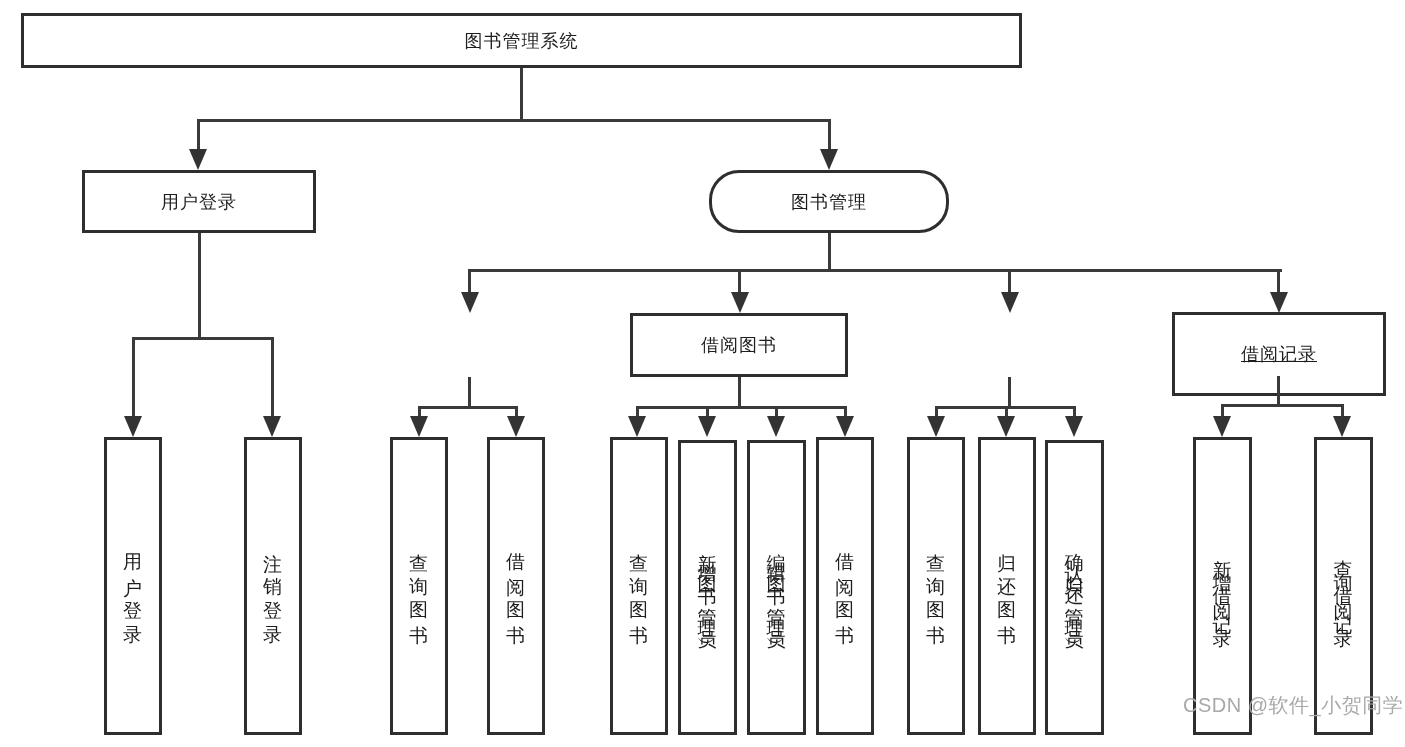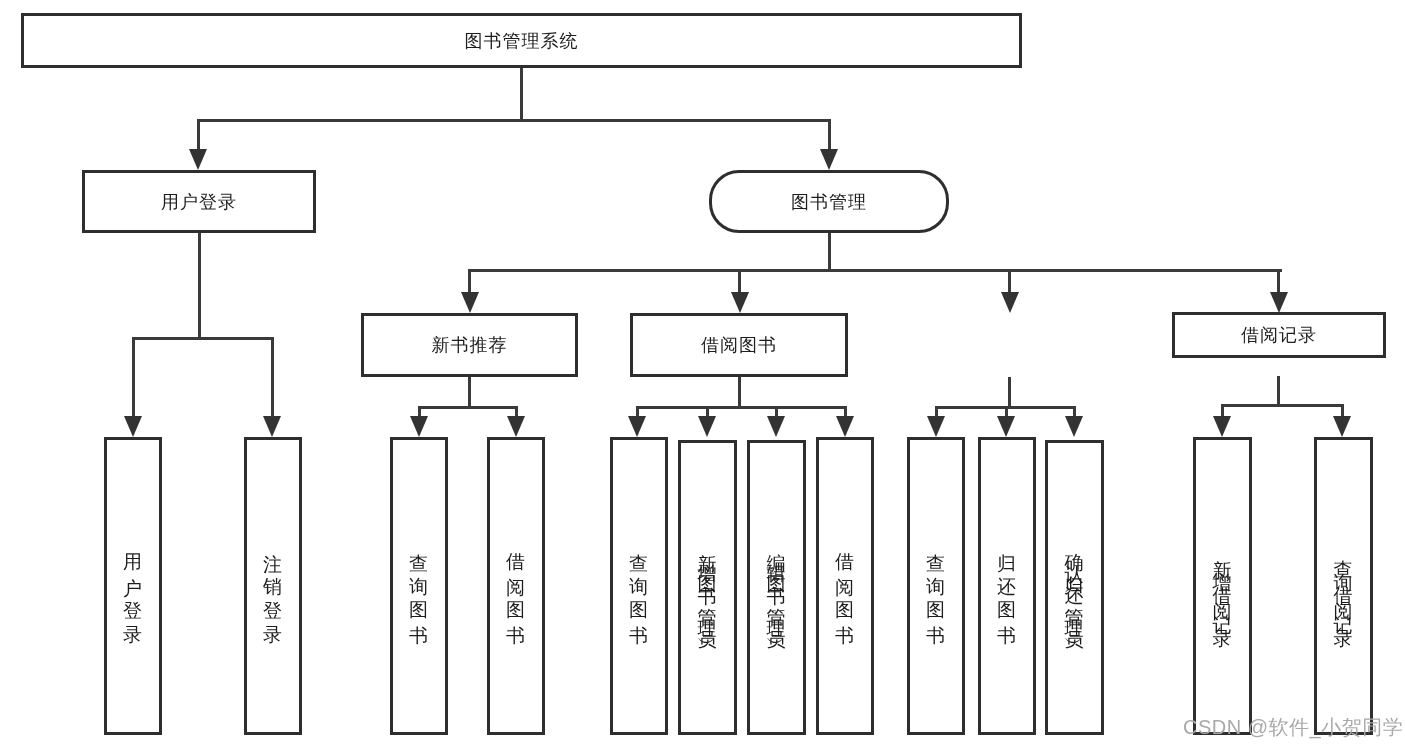--- a/index.html
+++ b/index.html
@@ -20,21 +20,21 @@
   .vt6{letter-spacing:14px;}
   .vt9{letter-spacing:11px;}
   .hline{position:absolute;height:3px;background:#3a3a3a;}
   .vline{position:absolute;width:3px;background:#3a3a3a;}
   .arrow{
     position:absolute;width:0;height:0;
     border-left:9px solid transparent;border-right:9px solid transparent;
     border-top:21px solid #333333;
   }
   .watermark{
-    position:absolute;left:1183px;top:714px;font-size:20px;color:#a9a9a9;
+    position:absolute;left:1183px;top:692px;font-size:20px;color:#a9a9a9;
     z-index:10;white-space:nowrap;letter-spacing:0.5px;
   }
 </style>
 </head>
 <body>
 
 <div class="canvas">
 
   <div class="box" style="left:21px;top:13px;width:1001px;height:55px;font-family:Liberation Mono, monospace;">
     <span class="hlabel">图书管理系统</span>
@@ -65,27 +65,24 @@
   <div class="hline" style="left:469px;top:269px;width:813px;"></div>
   <div class="vline" style="left:468px;top:269px;height:23px;"></div>
   <div class="arrow" style="left:461px;top:292px;"></div>
   <div class="vline" style="left:738px;top:269px;height:23px;"></div>
   <div class="arrow" style="left:731px;top:292px;"></div>
   <div class="vline" style="left:1008px;top:269px;height:23px;"></div>
   <div class="arrow" style="left:1001px;top:292px;"></div>
   <div class="vline" style="left:1277px;top:269px;height:23px;"></div>
   <div class="arrow" style="left:1270px;top:292px;"></div>
 
-  <div class="box" style="left:361px;top:313px;width:217px;height:64px;">
-    <span class="hlabel">新书推荐</span>
-  </div>
   <div class="box" style="left:630px;top:313px;width:218px;height:64px;">
     <span class="hlabel">借阅图书</span>
   </div>
-  <div class="box" style="left:1172px;top:312px;width:214px;height:46px;">
+  <div class="box" style="left:1172px;top:312px;width:214px;height:84px;text-decoration:underline;">
     <span class="hlabel">借阅记录</span>
   </div>
 
   <div class="vline" style="left:468px;top:377px;height:30px;"></div>
   <div class="hline" style="left:418px;top:406px;width:100px;"></div>
   <div class="vline" style="left:418px;top:406px;height:10px;"></div>
   <div class="arrow" style="left:410px;top:416px;"></div>
   <div class="vline" style="left:515px;top:406px;height:10px;"></div>
   <div class="arrow" style="left:507px;top:416px;"></div>
 

